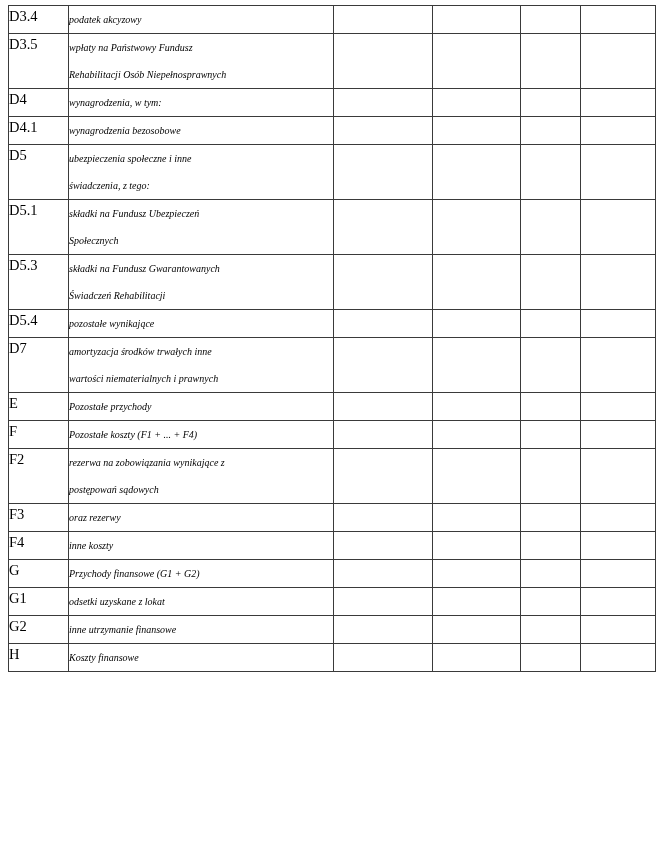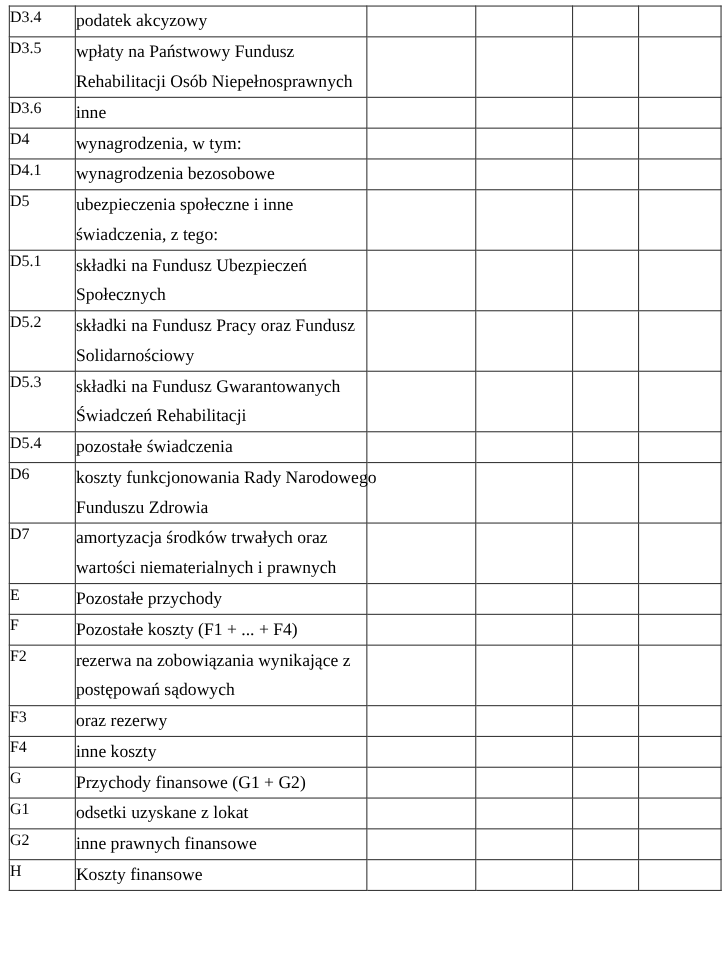--- a/index.html
+++ b/index.html
@@ -43,22 +43,23 @@
   col.c-v4    { width: 75px; }
 
   td.code {
     padding: 3px 0 3px 7px;
     font-size: 14.5px;
     line-height: 21px;
     white-space: nowrap;
   }
   td.desc {
     padding: 3px 6px 3px 8px;
-    font-size: 16px;
+    font-size: 10px;
     line-height: 27px;
+    font-style: italic;
   }
   td.val {
     padding: 0;
   }
   .desc .ln {
     display: block;
     white-space: nowrap;
   }
   
   tr.h1 td { height: 21px; }
@@ -94,30 +95,20 @@
           <td class="desc">
             <span class="ln">wpłaty na Państwowy Fundusz</span>
             <span class="ln">Rehabilitacji Osób Niepełnosprawnych</span>
           </td>
           <td class="val"></td>
           <td class="val"></td>
           <td class="val"></td>
           <td class="val"></td>
         </tr>
         <tr class="h1">
-          <td class="code">D3.6</td>
-          <td class="desc">
-            <span class="ln">inne</span>
-          </td>
-          <td class="val"></td>
-          <td class="val"></td>
-          <td class="val"></td>
-          <td class="val"></td>
-        </tr>
-        <tr class="h1">
           <td class="code">D4</td>
           <td class="desc">
             <span class="ln">wynagrodzenia, w tym:</span>
           </td>
           <td class="val"></td>
           <td class="val"></td>
           <td class="val"></td>
           <td class="val"></td>
         </tr>
         <tr class="h1">
@@ -146,66 +137,44 @@
           <td class="desc">
             <span class="ln">składki na Fundusz Ubezpieczeń</span>
             <span class="ln">Społecznych</span>
           </td>
           <td class="val"></td>
           <td class="val"></td>
           <td class="val"></td>
           <td class="val"></td>
         </tr>
         <tr class="h2">
-          <td class="code">D5.2</td>
-          <td class="desc">
-            <span class="ln">składki na Fundusz Pracy oraz Fundusz</span>
-            <span class="ln">Solidarnościowy</span>
-          </td>
-          <td class="val"></td>
-          <td class="val"></td>
-          <td class="val"></td>
-          <td class="val"></td>
-        </tr>
-        <tr class="h2">
           <td class="code">D5.3</td>
           <td class="desc">
             <span class="ln">składki na Fundusz Gwarantowanych</span>
             <span class="ln">Świadczeń Rehabilitacji</span>
           </td>
           <td class="val"></td>
           <td class="val"></td>
           <td class="val"></td>
           <td class="val"></td>
         </tr>
         <tr class="h1">
           <td class="code">D5.4</td>
           <td class="desc">
-            <span class="ln">pozostałe świadczenia</span>
-          </td>
-          <td class="val"></td>
-          <td class="val"></td>
-          <td class="val"></td>
-          <td class="val"></td>
-        </tr>
-        <tr class="h2">
-          <td class="code">D6</td>
-          <td class="desc">
-            <span class="ln">koszty funkcjonowania Rady Narodowego</span>
-            <span class="ln">Funduszu Zdrowia</span>
+            <span class="ln">pozostałe wynikające</span>
           </td>
           <td class="val"></td>
           <td class="val"></td>
           <td class="val"></td>
           <td class="val"></td>
         </tr>
         <tr class="h2">
           <td class="code">D7</td>
           <td class="desc">
-            <span class="ln">amortyzacja środków trwałych oraz</span>
+            <span class="ln">amortyzacja środków trwałych inne</span>
             <span class="ln">wartości niematerialnych i prawnych</span>
           </td>
           <td class="val"></td>
           <td class="val"></td>
           <td class="val"></td>
           <td class="val"></td>
         </tr>
         <tr class="h1">
           <td class="code">E</td>
           <td class="desc">
@@ -273,21 +242,21 @@
             <span class="ln">odsetki uzyskane z lokat</span>
           </td>
           <td class="val"></td>
           <td class="val"></td>
           <td class="val"></td>
           <td class="val"></td>
         </tr>
         <tr class="h1">
           <td class="code">G2</td>
           <td class="desc">
-            <span class="ln">inne prawnych finansowe</span>
+            <span class="ln">inne utrzymanie finansowe</span>
           </td>
           <td class="val"></td>
           <td class="val"></td>
           <td class="val"></td>
           <td class="val"></td>
         </tr>
         <tr class="h1">
           <td class="code">H</td>
           <td class="desc">
             <span class="ln">Koszty finansowe</span>

